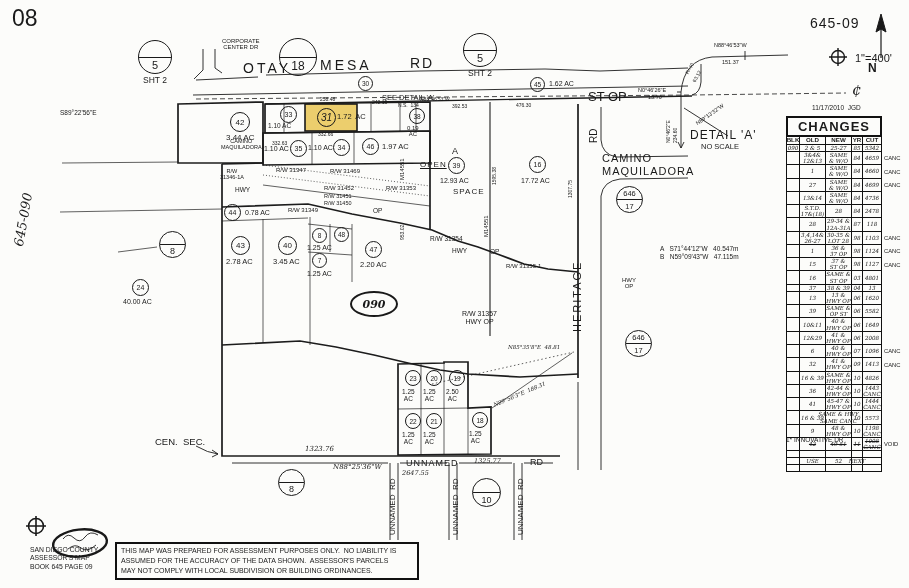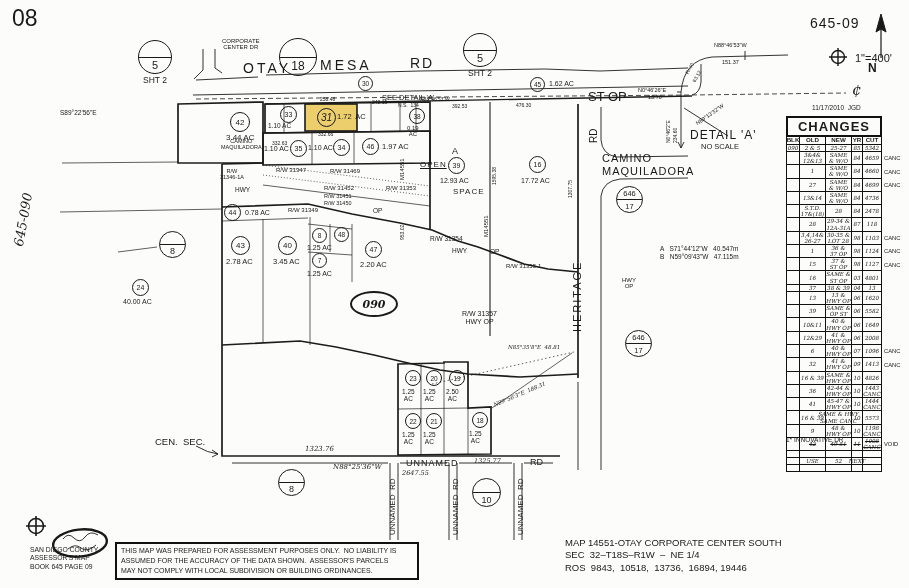--- a/index.html
+++ b/index.html
@@ -632,17 +632,14 @@
       </div>
   </div>
   <div class="lbl" style="left:786px;top:436px;font-size:6.5px;">1* INNOVATIVE DR</div>
 
   <div class="lbl" style="left:30px;top:546px;font-size:6.8px;line-height:1.25;">SAN DIEGO COUNTY
 ASSESSOR'S MAP
 BOOK 645 PAGE 09</div>
   <div id="disclaimer">THIS MAP WAS PREPARED FOR ASSESSMENT PURPOSES ONLY.  NO LIABILITY IS
 ASSUMED FOR THE ACCURACY OF THE DATA SHOWN.  ASSESSOR'S PARCELS
 MAY NOT COMPLY WITH LOCAL SUBDIVISION OR BUILDING ORDINANCES.</div>
-  <div class="lbl" style="left:565px;top:537px;font-size:9.5px;line-height:1.3;">MAP 14551-OTAY CORPORATE CENTER SOUTH
-SEC  32–T18S–R1W  –  NE 1/4
-ROS  9843,  10518,  13736,  16894, 19446</div>
 
 </div>
 
 </body></html>

